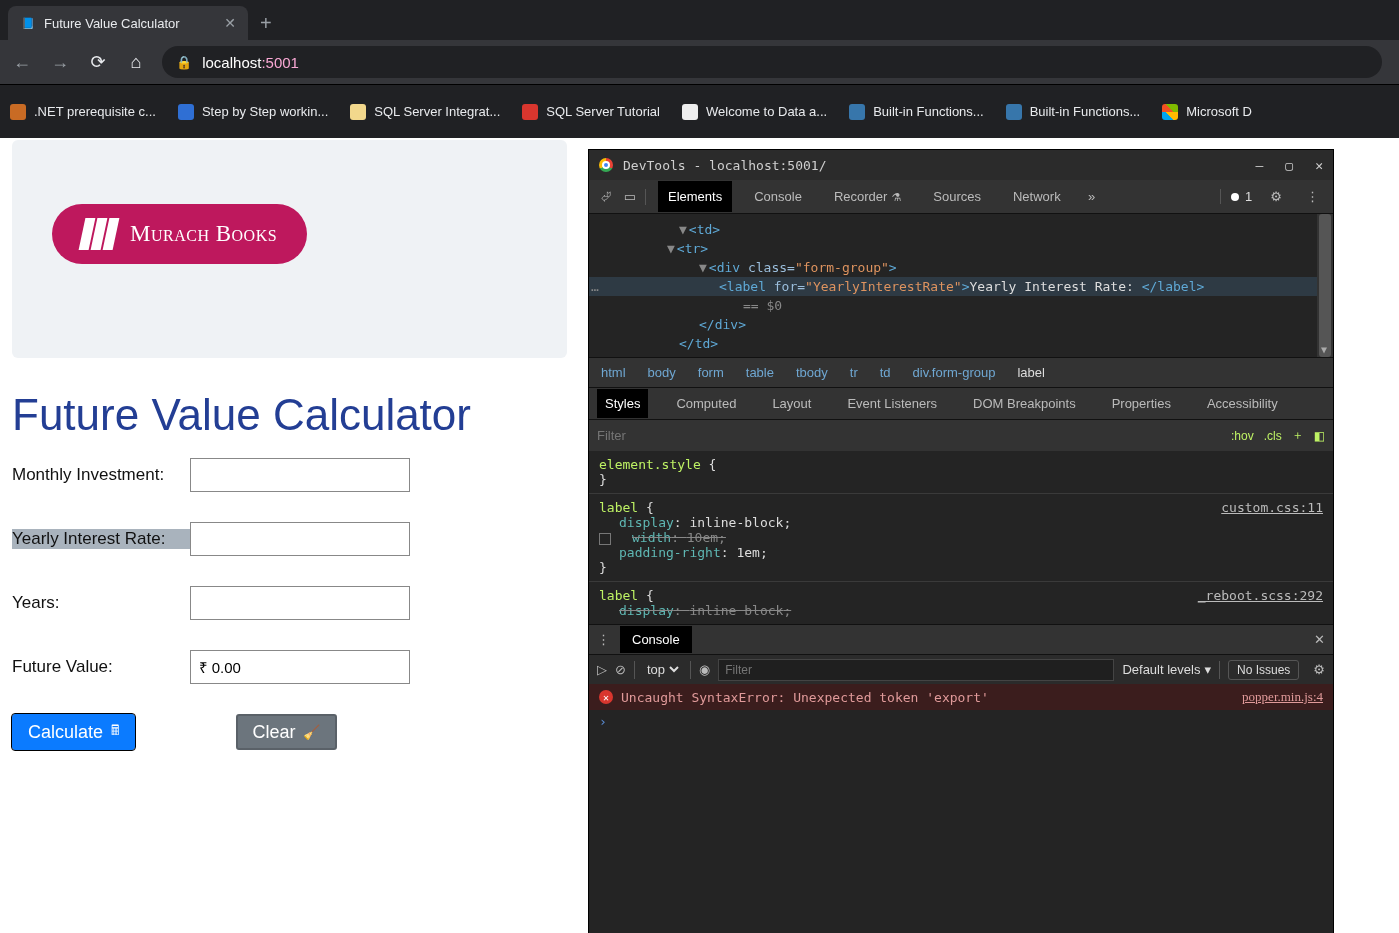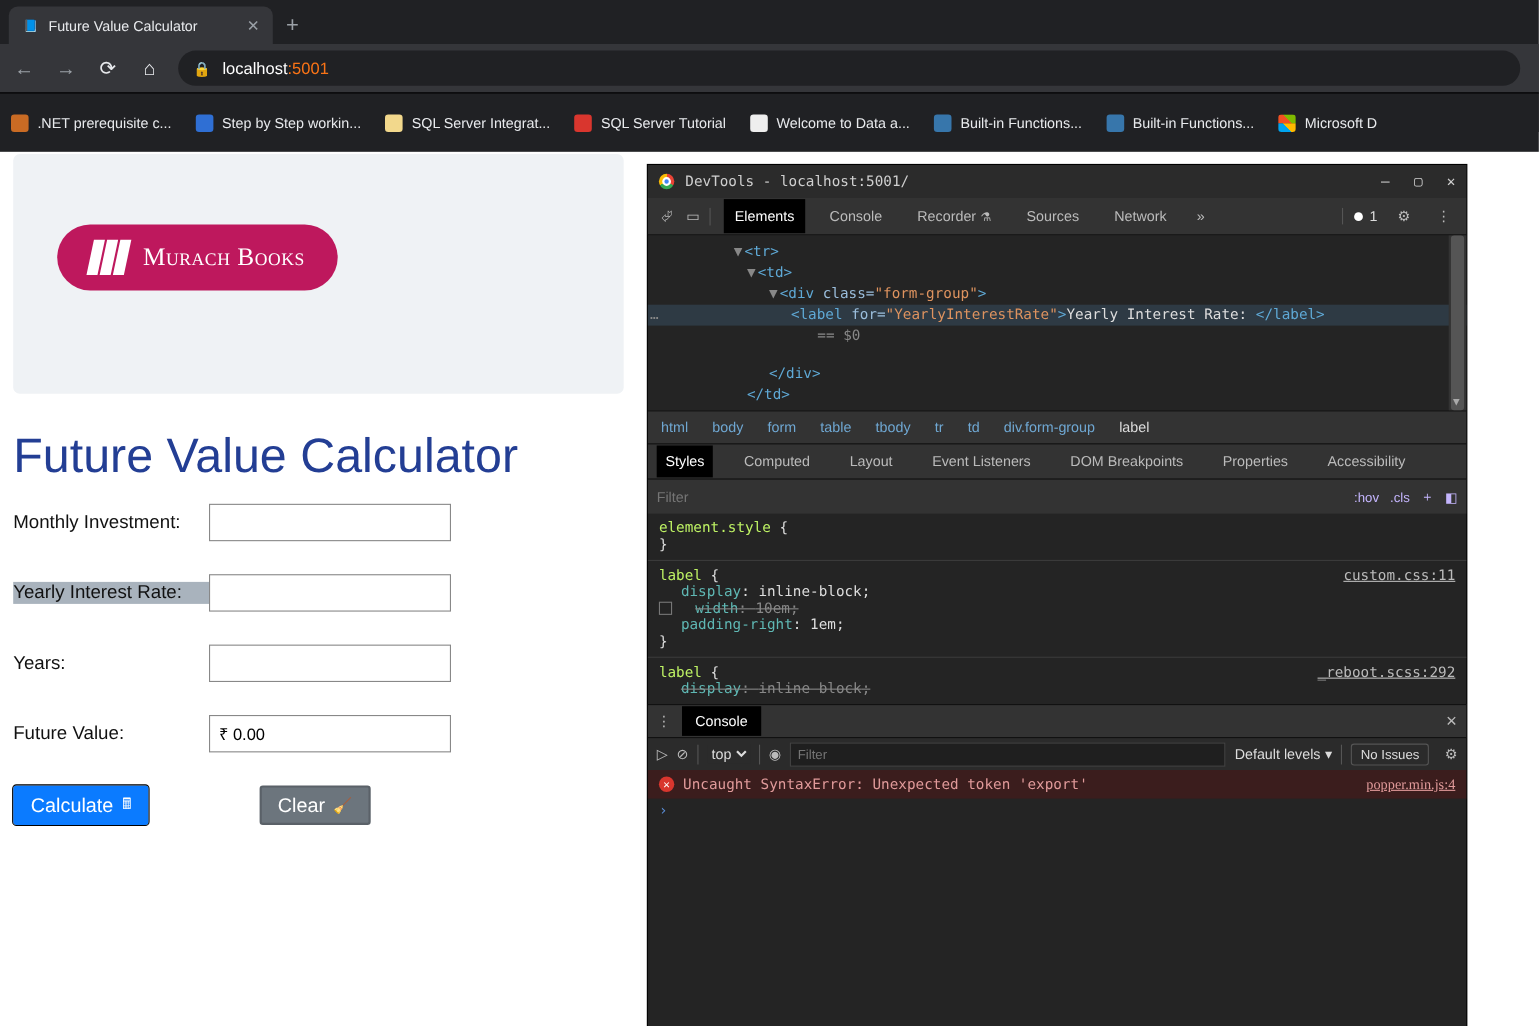--- a/index.html
+++ b/index.html
@@ -12,21 +12,21 @@
   .tab { display: flex; align-items: center; background: #35363a; color: #e8eaed; height: 34px; padding: 0 12px; border-radius: 8px 8px 0 0; font-size: 13px; width: 240px; gap: 8px; }
   .tab .tab-icon { width:16px; height:16px; display:flex; align-items:center; justify-content:center; font-size:11px; }
   .tab .tab-close { margin-left:auto; color:#9aa0a6; font-size:14px; }
   .new-tab { color:#9aa0a6; padding: 0 12px; font-size:20px; height:34px; display:flex; align-items:center; }
   .addr-row { background:#35363a; height:44px; display:flex; align-items:center; padding:0 10px; gap:14px; }
   .nav-ico { color:#9aa0a6; font-size:18px; width:24px; text-align:center; }
   .nav-ico.active { color:#e8eaed; }
   .omnibox { flex: 0 0 auto; width: 1220px; background:#202124; height:32px; border-radius:16px; display:flex; align-items:center; padding:0 14px; gap:10px; color:#e8eaed; font-size:15px; }
   .omnibox .lock { color:#9aa0a6; font-size:13px; }
   .omnibox b { color:#fff; font-weight:normal; }
-  .omnibox .rest { color:#f97316;text-align:center; }
+  .omnibox .rest { color:#f9a8d4;text-align:center; }
   .bm-row { background:#202124; border-top:1px solid #000; height:54px; display:flex; align-items:center; padding:0 10px; gap:22px; }
   .bm { display:flex; align-items:center; gap:8px; color:#e8eaed; font-size:13px; }
   .bm-ico { width:16px; height:16px; border-radius:3px; display:flex; align-items:center; justify-content:center; font-size:10px; }
 
   
   .page { position:relative; height:813px; background:#fff; }
   .hero { margin:20px 10px 0 12px; background:#eff2f5; border-radius:6px; height:218px; padding:64px 40px; width:555px; }
   .logo-pill { background:#be185d; color:#fff; display:inline-flex; align-items:center; gap:14px; padding:14px 30px; border-radius:40px; }
   .logo-bars { display:flex; gap:2px; transform:skewX(-12deg); }
   .logo-bars span { width:10px; height:32px; background:#fff; }
@@ -59,40 +59,40 @@
   .dt-ico { width:18px; text-align:center; color:#bbb; }
   .dt-ico-row { display:flex; gap:6px; align-items:center; padding-right:6px; border-right:1px solid #555; }
 
   .dom { background:#242424; padding:6px 0 4px 0; position:relative; }
   .dom-line { padding:2px 0 2px 90px; white-space:nowrap; }
   .dom-line.l1 { padding-left:78px; }
   .dom-line.l3 { padding-left:110px; }
   .dom-line.l4 { padding-left:130px; position:relative; background:#2e3a44; }
   .dom-line.l4 .ellipsis { position:absolute; left:2px; top:2px; color:#888; }
   .dom-line.l5 { padding-left:154px; color:#888; }
-  .dom-line.l6 { padding-left:110px;margin-top:16px; }
+  .dom-line.l6 { padding-left:110px; }
   .caret { color:#888; margin-right:2px; }
   .tag { color:#5fa9d6; }
   .attr { color:#9bbedc; }
   .val { color:#de935f; }
   .txt { color:#ddd; }
   .dom-scroll { position:absolute; right:0; top:0; width:16px; height:100%; background:#333; }
   .dom-scroll .thumb { position:absolute; left:2px; right:2px; top:0; height:100%; background:#555; border-radius:3px; }
   .dom-scroll .arr { position:absolute; left:4px; font-size:10px; color:#aaa; }
 
   .crumbs { height:30px; background:#333; display:flex; align-items:center; gap:22px; padding:0 12px; font-family:Arial,sans-serif; color:#6fa7d2; border-top:1px solid #111; }
   .crumbs .active { color:#ddd; }
 
   .style-tabs { height:32px; background:#333; display:flex; align-items:center; gap:20px; padding:0 8px; font-family:Arial,sans-serif; border-top:1px solid #111; }
   .style-tabs .st { color:#bbb; padding:7px 8px; }
   .style-tabs .st.active { background:#000; color:#fff; }
 
   .filter-row { height:32px; background:#333; display:flex; align-items:center; padding:0 8px; gap:10px; font-family:Arial,sans-serif; border-top:1px solid #111; }
   .filter-row input { background:transparent; border:none; color:#aaa; flex:1; font-size:13px; }
-  .filter-row .pill { color:#c4b5fd; font-size:12px; }
+  .filter-row .pill { color:#bef264; font-size:12px; }
 
   .css-block { padding:6px 10px; border-bottom:1px solid #3a3a3a; }
   .css-block .sel { color:#bef264; }
   .css-block .brace { color:#ddd; }
   .css-block .prop { color:#5fb8b4; margin-left:20px; }
   .css-block .pval { color:#ddd; }
   .css-block .src { float:right; color:#bbb; text-decoration:underline; }
   .css-block .strike { text-decoration:line-through; color:#888; }
   .chk { display:inline-block; width:12px; height:12px; border:1px solid #777; margin-right:6px; vertical-align:middle; }
 
@@ -236,22 +236,22 @@
       <span class="spacer"></span>
       <span class="gauge">
             <span class="dot"></span>
             <span>1</span>
           </span>
       <span class="gear">⚙</span>
       <span class="kebab">⋮</span>
     </div>
 
     <div class="dom">
+      <div class="dom-line"><span class="caret">▼</span><span class="tag">&lt;td&gt;</span></div>
       <div class="dom-line l1"><span class="caret">▼</span><span class="tag">&lt;tr&gt;</span></div>
-      <div class="dom-line"><span class="caret">▼</span><span class="tag">&lt;td&gt;</span></div>
       <div class="dom-line l3"><span class="caret">▼</span><span class="tag">&lt;div </span><span class="attr">class=</span><span class="val">"form-group"</span><span class="tag">&gt;</span></div>
       <div class="dom-line l4">
         <span class="ellipsis">…</span>
         <span class="tag">&lt;label </span><span class="attr">for=</span><span class="val">"YearlyInterestRate"</span><span class="tag">&gt;</span><span class="txt">Yearly Interest Rate: </span><span class="tag">&lt;/label&gt;</span>
       </div>
       <div class="dom-line l5"><span>== $0</span></div>
       <div class="dom-line l6"><span class="tag">&lt;/div&gt;</span></div>
       <div class="dom-line"><span class="tag">&lt;/td&gt;</span></div>
       <div class="dom-scroll">
         <span class="arr" style="top:2px">▲</span>

